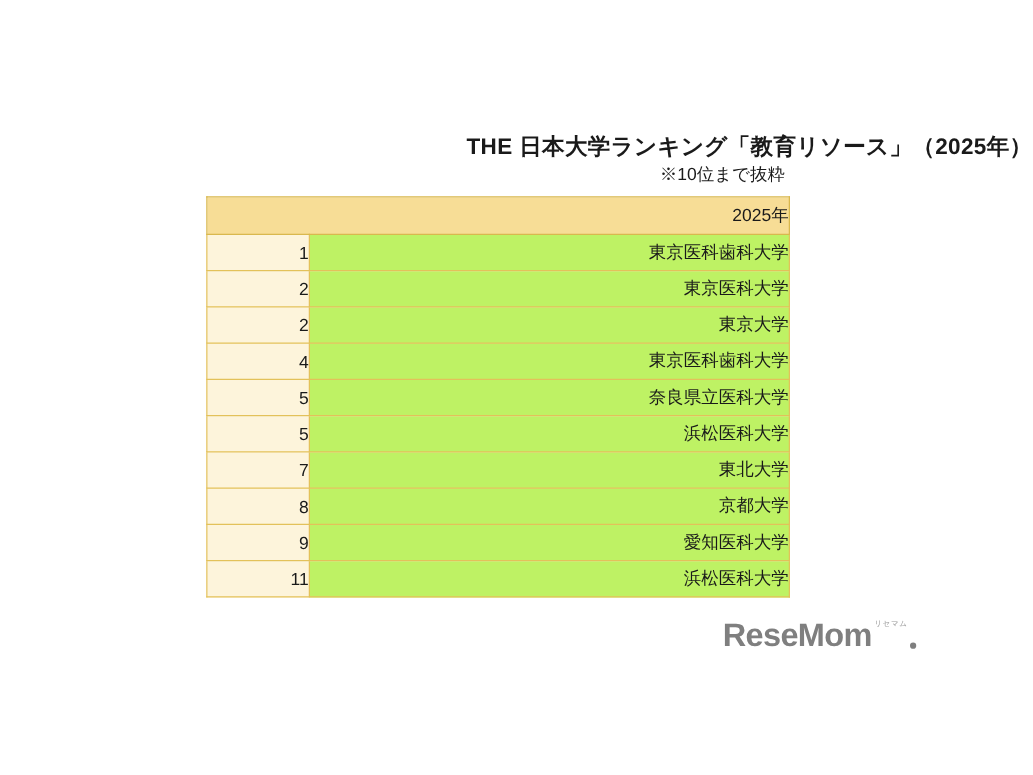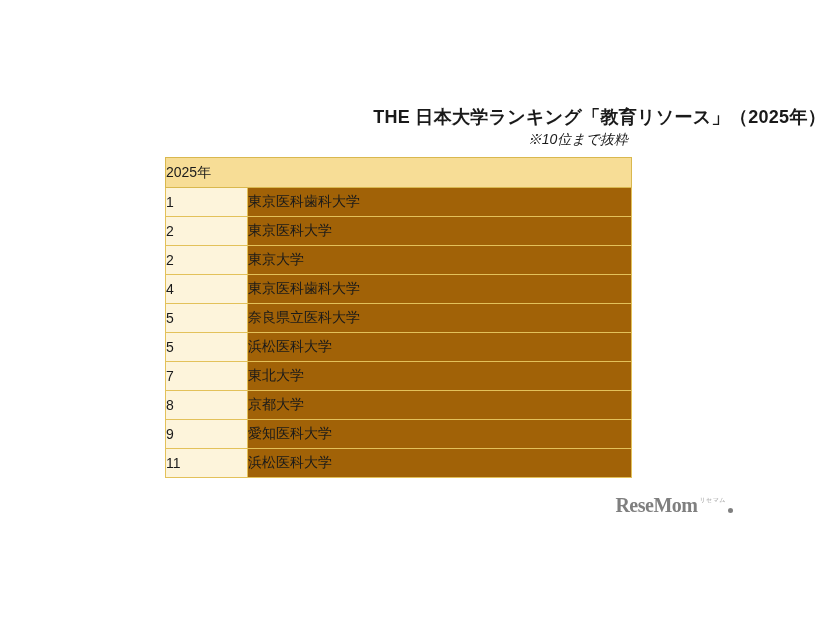--- a/index.html
+++ b/index.html
@@ -31,70 +31,69 @@
     letter-spacing: 0.3px;
     color: #1a1a1a;
     margin-top: 17px;
   }
   .note {
     position: absolute;
     right: 198px;
     top: 131px;
     font-size: 14px;
     color: #1a1a1a;
-    font-style: italic;
   }
   .table-wrap {
     position: absolute;
     left: 165px;
     top: 157px;
     width: 466px;
   }
   table.ranking {
     border-collapse: collapse;
     width: 466px;
     table-layout: fixed;
   }
   table.ranking th,
   table.ranking td {
     border: 1px solid #e3c15a;
     height: 28px;
     font-size: 14px;
     font-weight: normal;
-    text-align: left;
+    text-align: right;
     color: #1a1a1a;
     padding: 0;
   }
   table.ranking thead th {
     background: #f7dd96;
     border-color: #d9b84e;
     font-size: 14px;
     height: 29px;
   }
   col.rank-col { width: 82px; }
   col.name-col { width: 384px; }
   td.rank {
     background: #fdf4db;
     border-color: #e3c15a;
   }
   td.name {
-    background: #a16207;
+    background: #bef264;
     border-color: #e3c15a;
   }
   .logo {
     position: absolute;
     right: 93px;
     top: 495px;
     display: flex;
     align-items: flex-start;
     user-select: none;
   }
   .logo-text {
-    font-family: Liberation Serif, serif;
-    font-size: 20px;
+    font-family: Liberation Sans, sans-serif;
+    font-size: 26px;
     font-weight: bold;
     letter-spacing: -0.5px;
     color: #7f7f7f;
     line-height: 1;
   }
   .logo-sub {
     font-size: 6px;
     color: #9a9a9a;
     margin-left: 2px;
     margin-top: 2px;

